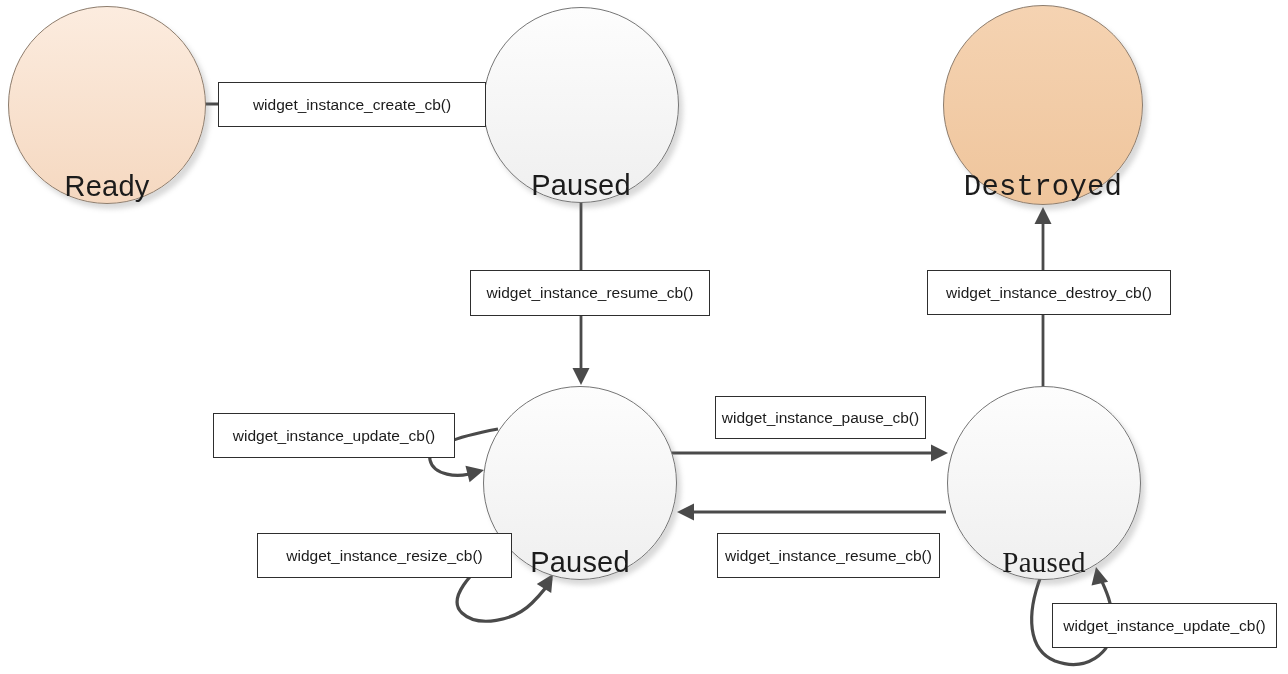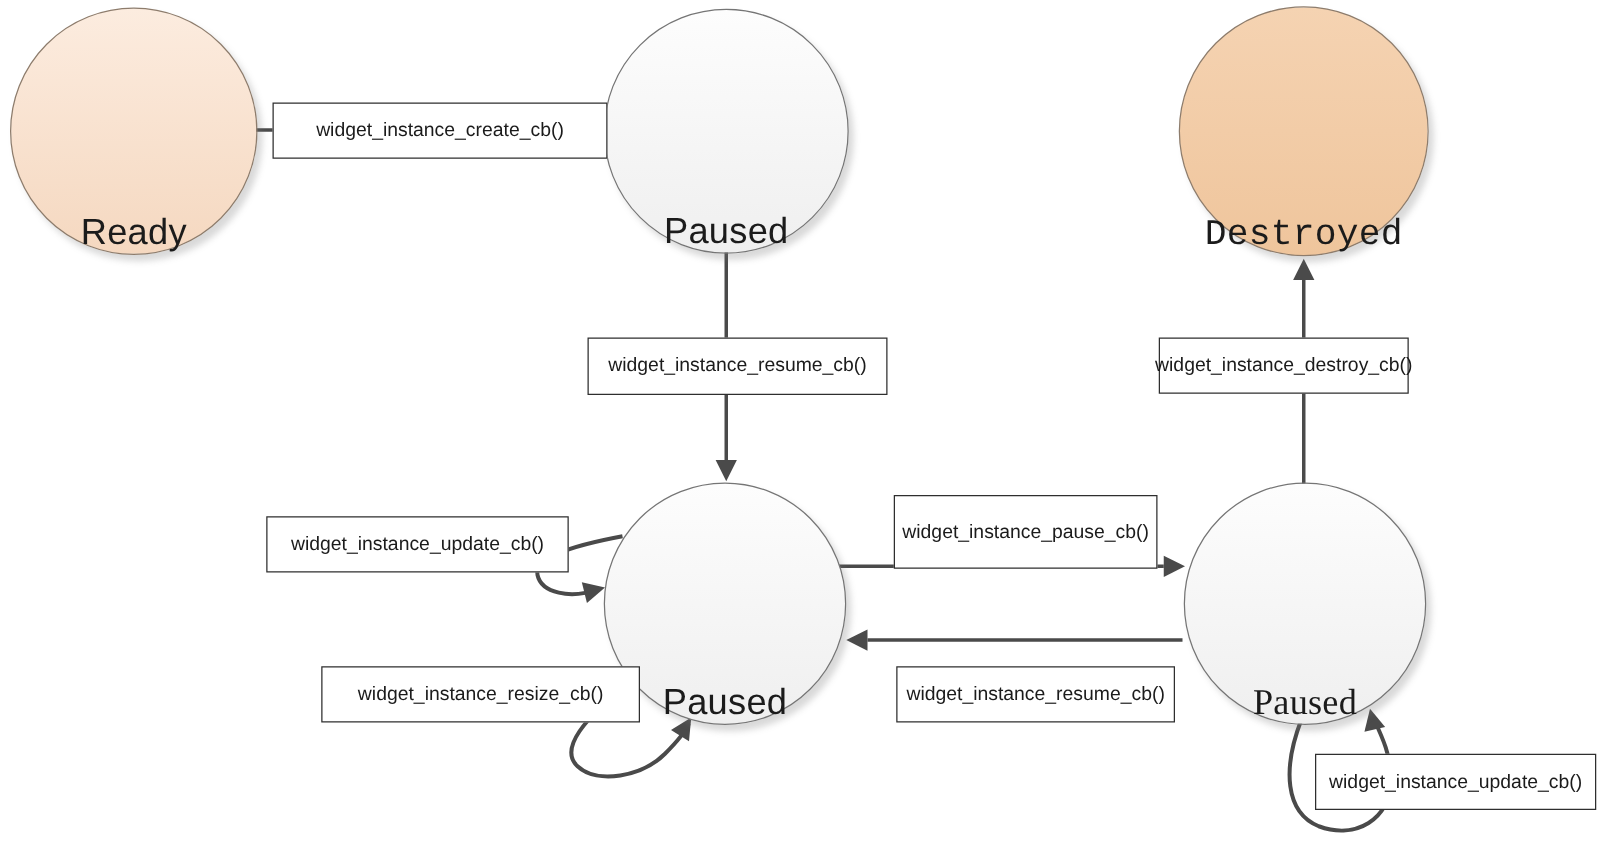--- a/index.html
+++ b/index.html
@@ -86,23 +86,23 @@
 </div>
 
 <div class="state" style="left:947px;top:386px;width:194px;height:194px;font-family:Liberation Serif, serif;">
   <span>Paused</span>
 </div>
 
 <div class="callout" style="left:218px;top:82px;width:268px;height:45px;">widget_instance_create_cb()</div>
 
 <div class="callout" style="left:470px;top:270px;width:240px;height:46px;">widget_instance_resume_cb()</div>
 
-<div class="callout" style="left:715px;top:396px;width:211px;height:59px;">widget_instance_pause_cb()</div>
+<div class="callout" style="left:715px;top:396px;width:211px;height:43px;">widget_instance_pause_cb()</div>
 
 <div class="callout" style="left:717px;top:533px;width:223px;height:45px;">widget_instance_resume_cb()</div>
 
-<div class="callout" style="left:927px;top:270px;width:200px;height:45px;">widget_instance_destroy_cb()</div>
+<div class="callout" style="left:927px;top:270px;width:244px;height:45px;">widget_instance_destroy_cb()</div>
 
 <div class="callout" style="left:213px;top:413px;width:242px;height:45px;">widget_instance_update_cb()</div>
 
 <div class="callout" style="left:257px;top:533px;width:255px;height:45px;">widget_instance_resize_cb()</div>
 
 <div class="callout" style="left:1052px;top:603px;width:225px;height:45px;">widget_instance_update_cb()</div>
 
 </body></html>

